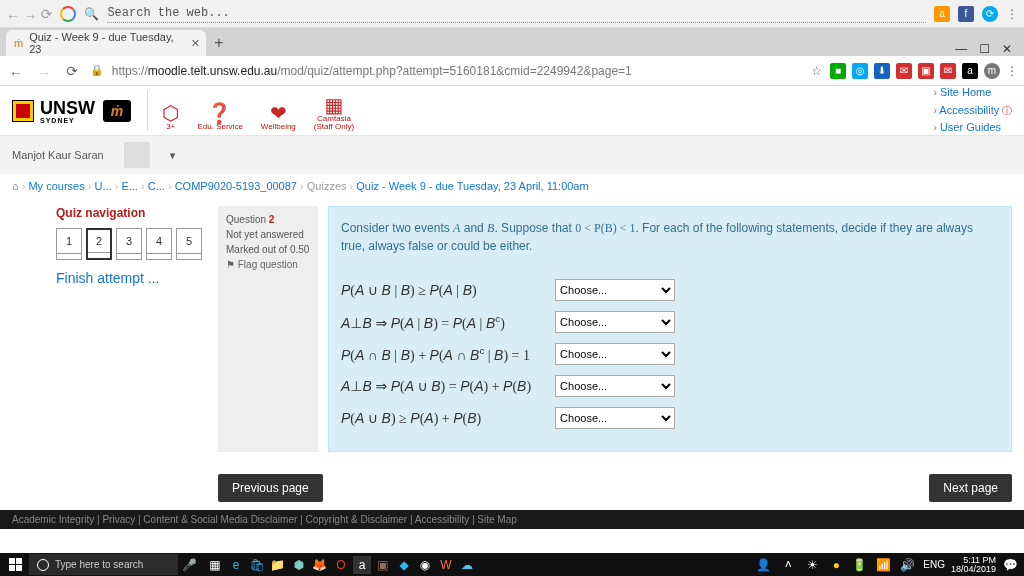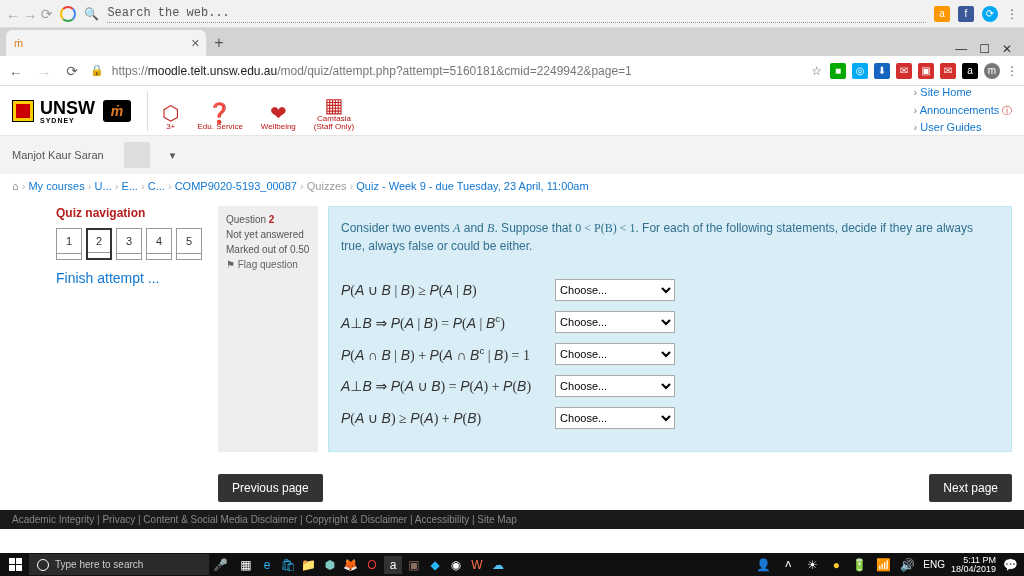--- a/index.html
+++ b/index.html
@@ -95,21 +95,21 @@
 .pagenav .gap{flex:1;}
 
 
 .footer-cut { background:#1a1a1a; color:#888; font-size:10px; padding:4px 12px; white-space:nowrap; overflow:hidden; }
 
 
 .taskbar { position:absolute; bottom:0; left:0; right:0; height:23px; background:#101010; display:flex; align-items:center; padding:0 4px; gap:3px; color:#fff; font-size:10px; }
 .taskbar .winbtn { width:22px; display:flex; align-items:center; justify-content:center; }
 .taskbar .win-logo{display:grid;grid-template-columns:6px 6px;grid-template-rows:6px 6px;gap:1px;}
 .taskbar .win-logo span{background:#fff;}
-.taskbar .search-task { display:flex; align-items:center; gap:6px; background:#2b2b2b; height:21px; padding:0 8px; width:180px; }
+.taskbar .search-task { display:flex; align-items:center; gap:6px; background:#2b2b2b; height:21px; padding:0 8px; width:149px; }
 .taskbar .search-task .circ{width:12px;height:12px;border:1.5px solid #fff;border-radius:50%;}
 .tray-icons{display:flex;gap:3px;align-items:center;margin-left:4px;}
 .tic{width:18px;height:18px;display:flex;align-items:center;justify-content:center;font-size:12px;}
 .tray-right{margin-left:auto;display:flex;align-items:center;gap:6px;}
 .clock{line-height:1;text-align:right;font-size:9px;}
 </style>
 </head>
 <body>
 
 <div class="omnibox">
@@ -125,20 +125,21 @@
     <span class="sq-icon" style="background:#ff9800">a</span>
     <span class="sq-icon" style="background:#3b5998">f</span>
     <span class="sq-icon" style="background:#03a9f4;border-radius:50%">⟳</span>
     <span style="color:#555">⋮</span>
   </div>
 </div>
 
 <div class="tabstrip">
   <div class="tab">
     <span class="favicon">ṁ</span>
+    <span>Quiz - Week 9 - due Tuesday, 23</span>
     <span class="x">✕</span>
   </div>
   <div class="tab-plus">+</div>
   <div class="window-ctrls">
     <span>—</span>
     <span>☐</span>
     <span>✕</span>
   </div>
 </div>
 
@@ -187,21 +188,21 @@
             <div>Wellbeing</div>
           </div>
       <div class="svc-item red">
             <div class="ic">▦</div>
             <div style="white-space:pre-line">Camtasia
 (Staff Only)</div>
           </div>
     </div>
     <div class="side-links">
       <div>Site Home</div>
-      <div class="ann">Announcements</div>
+      <div class="ann">Accessibility</div>
       <div>User Guides</div>
     </div>
   </div>
 
   <div class="course-hdr">
     <div class="user">
       <span>Manjot Kaur Saran</span>
       <span class="avatar"></span>
       <span>▾</span>
     </div>

